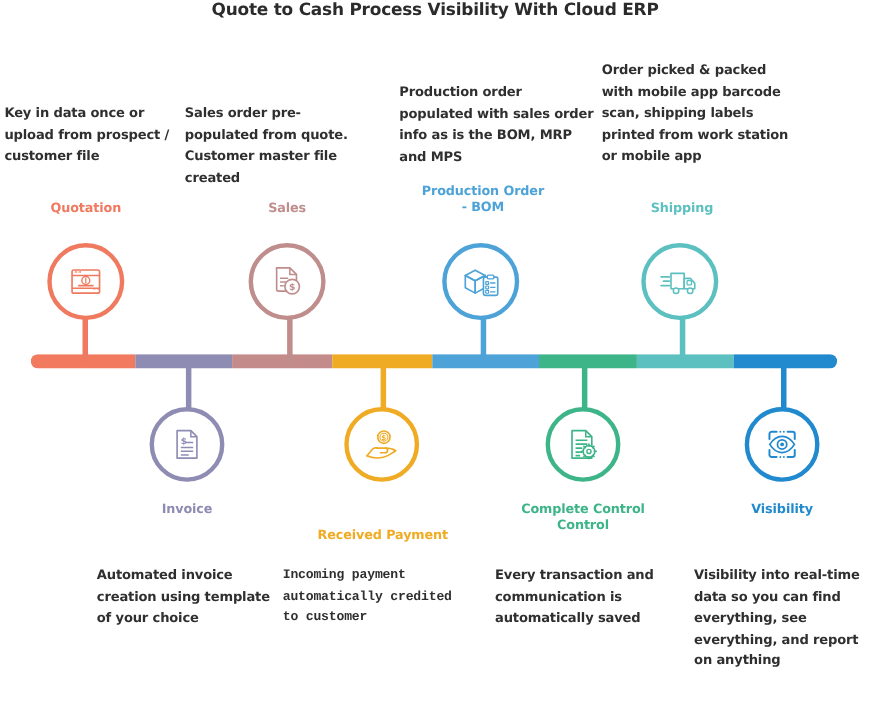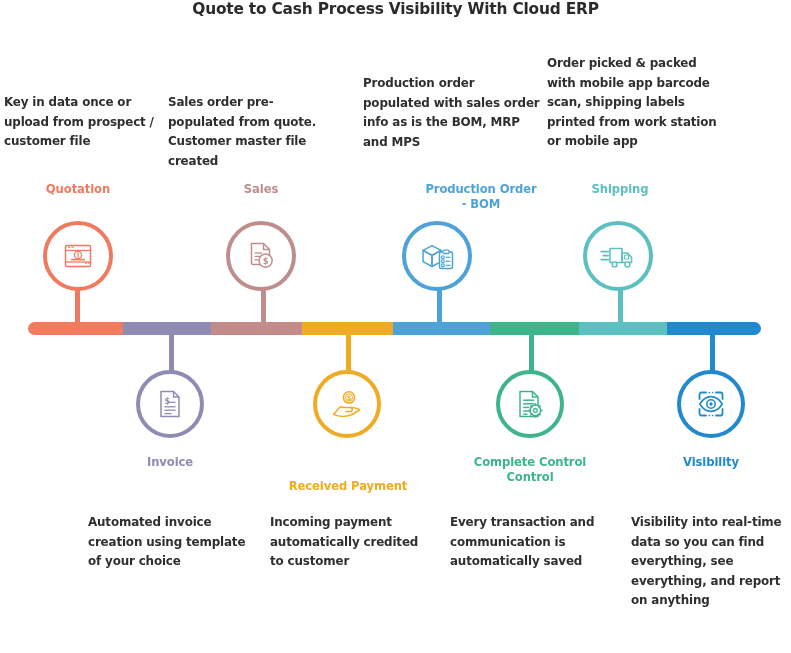--- a/index.html
+++ b/index.html
@@ -261,31 +261,31 @@
         </g>
         <path d="M5.8 17 C9.2 11.4 14 9.6 17 9.6 c3 0 7.8 1.8 11.2 7.4 C24.8 22.6 20 24.4 17 24.4 c-3 0 -7.8 -1.8 -11.2 -7.4 z" stroke="#2189ce" stroke-width="1.6" fill="none"></path>
         <circle cx="17" cy="17" r="4.2" stroke="#2189ce" stroke-width="1.6"></circle>
         <circle cx="17" cy="17" r="1.7" fill="#2189ce"></circle>
       </svg>
     </span>
   </div>
 
   <div class="steplabel" style="left: 23px; top: 182px; width: 110px; color: rgb(240, 122, 95);">Quotation</div>
   <div class="steplabel" style="left: 206px; top: 182px; width: 110px; color: rgb(192, 141, 141);">Sales</div>
-  <div class="steplabel" style="left: 380px; top: 182px; width: 118px; color: rgb(77, 163, 216); margin-left: 42px;">Production Order - BOM</div>
+  <div class="steplabel" style="left: 380px; top: 166px; width: 118px; color: rgb(77, 163, 216);">Production Order - BOM</div>
   <div class="steplabel" style="left: 565px; top: 182px; width: 110px; color: rgb(92, 192, 192);">Shipping</div>
 
   <div class="desc" style="left:4px;   top:93px;  width:162px;">Key in data once or upload from prospect / customer file</div>
   <div class="desc" style="left:168px; top:93px;  width:170px;">Sales order pre-populated from quote. Customer master file created</div>
   <div class="desc" style="left:363px; top:74px;  width:180px;">Production order populated with sales order info as is the BOM, MRP and MPS</div>
   <div class="desc" style="left:547px; top:54px;  width:180px;">Order picked &amp; packed with mobile app barcode scan, shipping labels printed from work station or mobile app</div>
 
   <div class="steplabel" style="left: 117px; top: 455px; width: 106px; color: rgb(143, 140, 180);">Invoice</div>
   <div class="steplabel" style="left: 278px; top: 455px; width: 140px; color: rgb(240, 171, 36); margin-top: 24px;">Received Payment</div>
   <div class="steplabel" style="left: 470px; top: 455px; width: 120px; color: rgb(62, 180, 137);">Complete Control Control</div>
   <div class="steplabel" style="left: 658px; top: 455px; width: 106px; color: rgb(33, 137, 206);">Visibility</div>
 
   <div class="desc" style="left:88px;  top:513px; width:164px;">Automated invoice creation using template of your choice</div>
-  <div class="desc" style="left:270px; top:513px; width:158px;">Incoming payment automatically credited to customer</div>
+  <div class="desc" style="left:257px; top:513px; width:158px;font-family:Liberation Mono, monospace;">Incoming payment automatically credited to customer</div>
   <div class="desc" style="left:450px; top:513px; width:162px;">Every transaction and communication is automatically saved</div>
   <div class="desc" style="left:631px; top:513px; width:160px;">Visibility into real-time data so you can find everything, see everything, and report on anything</div>
 
 </div>
 
 </body></html>

